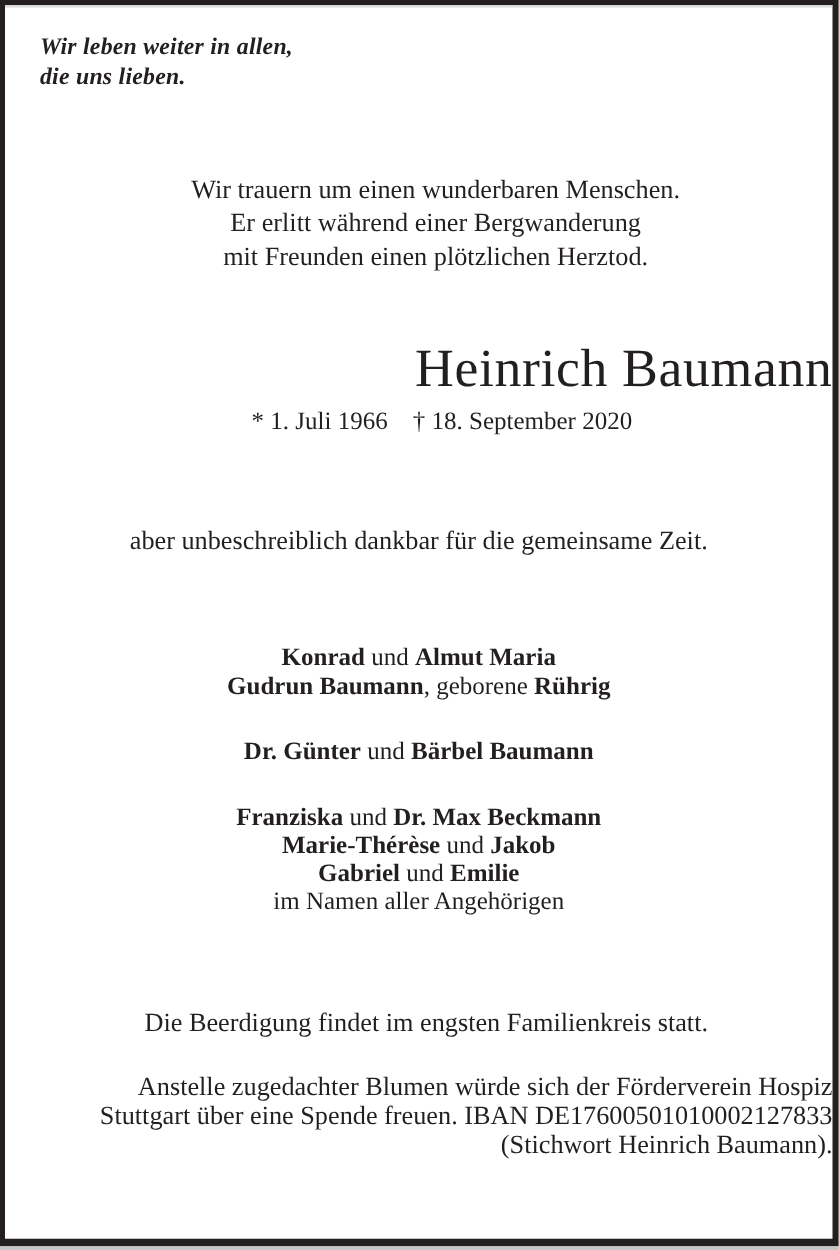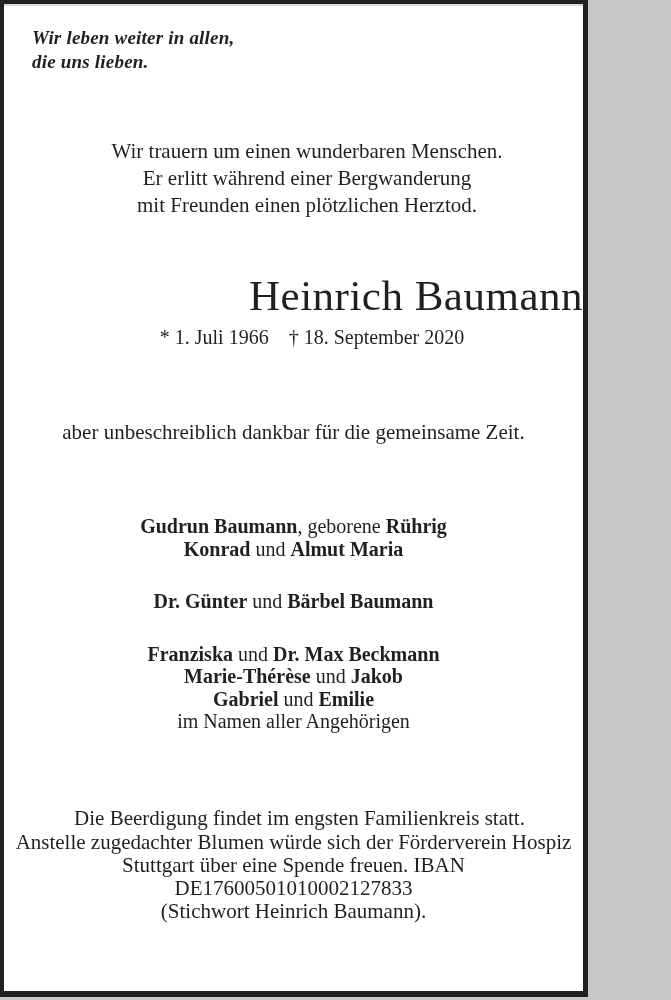--- a/index.html
+++ b/index.html
@@ -3,21 +3,21 @@
 <meta charset="utf-8">
 <style>
   html, body {
     margin: 0;
     padding: 0;
     background: #c6c6c6;
     font-family: "Liberation Serif", serif;
   }
   .page {
     box-sizing: border-box;
-    width: 588px;
+    width: 671px;
     height: 997px;
     background: #ffffff;
     border: 4px solid #231f20;
     border-right-width: 5px;
     border-bottom-width: 6px;
     color: #231f20;
     overflow: hidden;
   }
   .top-scan-line {
     height: 2px;
@@ -81,21 +81,22 @@
     line-height: 22.5px;
   }
   .funeral {
     margin-top: 72px;
     text-align: center;
     font-size: 21px;
     line-height: 26px;
     padding-left: 12px;
   }
   .donation {
-    text-align: center;
+    margin-top: 27px;
+    text-align: right;
     font-size: 21px;
     line-height: 23px;
   }
 </style>
 </head>
 <body>
 
 <div class="page">
   <div class="top-scan-line"></div>
 
@@ -112,22 +113,22 @@
 
   <div class="deceased-name">Heinrich Baumann</div>
 
   <div class="life-dates"><span class="birth">* 1. Juli 1966</span><span class="death">† 18. September 2020</span></div>
 
   <div class="condolence">
     <div>aber unbeschreiblich dankbar für die gemeinsame Zeit.</div>
   </div>
 
   <div class="mourners">
+    <div><span class="bold">Konrad</span><span> und </span><span class="bold">Almut Maria</span></div>
     <div><span class="bold">Gudrun Baumann</span><span>, geborene </span><span class="bold">Rührig</span></div>
-    <div><span class="bold">Konrad</span><span> und </span><span class="bold">Almut Maria</span></div>
     <div class="group-start"><span class="bold">Dr. Günter</span><span> und </span><span class="bold">Bärbel Baumann</span></div>
     <div class="group-start"><span class="bold">Franziska</span><span> und </span><span class="bold">Dr. Max Beckmann</span></div>
     <div><span class="bold">Marie-Thérèse</span><span> und </span><span class="bold">Jakob</span></div>
     <div><span class="bold">Gabriel</span><span> und </span><span class="bold">Emilie</span></div>
     <div class="mourners-closing">im Namen aller Angehörigen</div>
   </div>
 
   <div class="funeral">Die Beerdigung findet im engsten Familienkreis statt.</div>
 
   <div class="donation">

